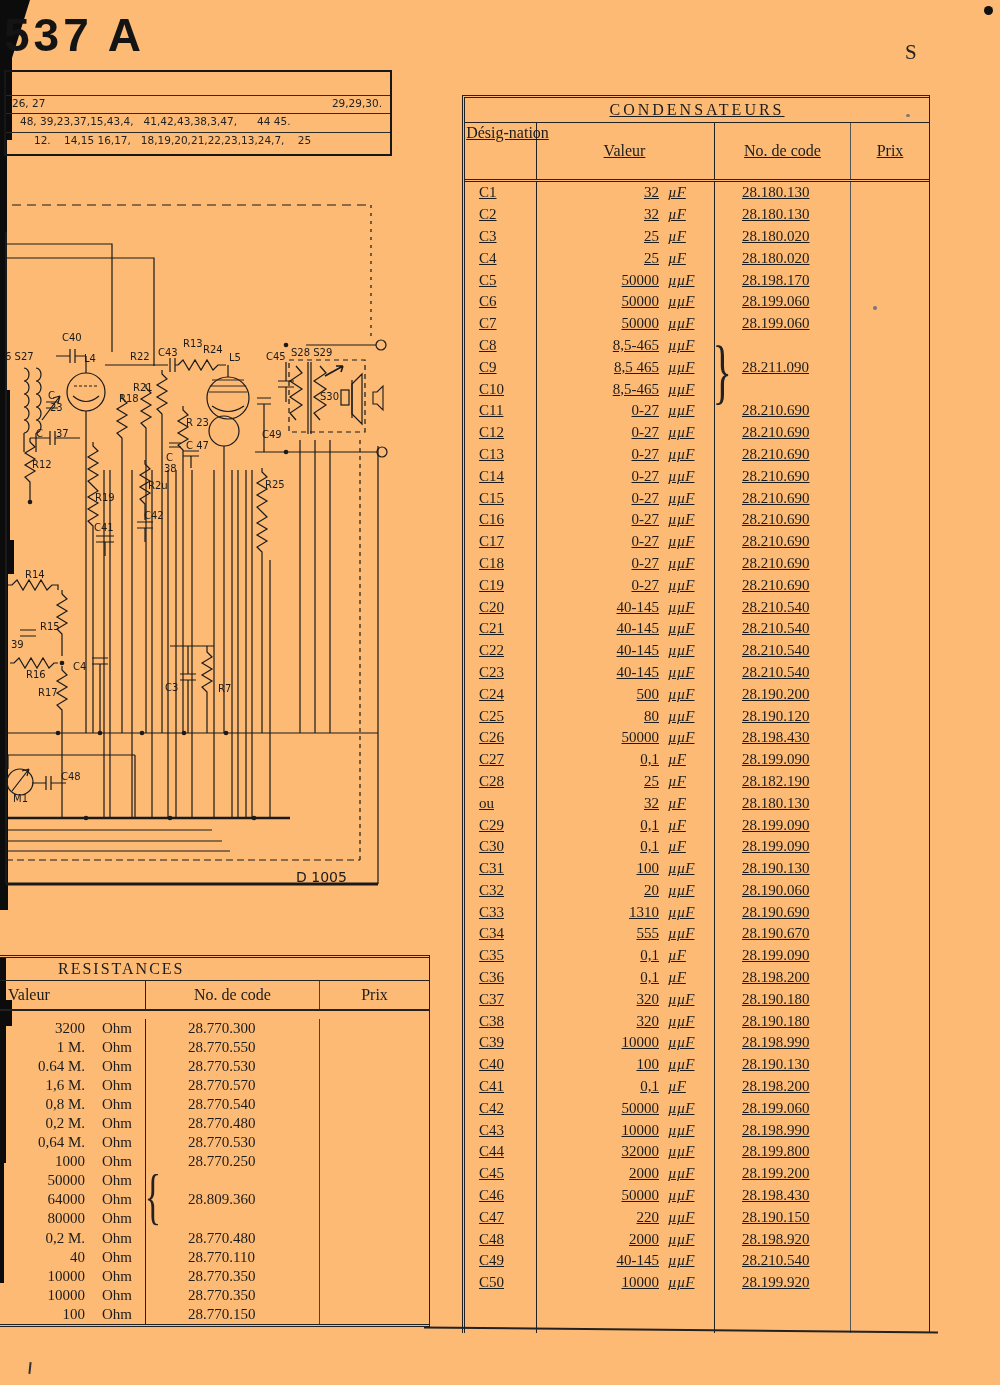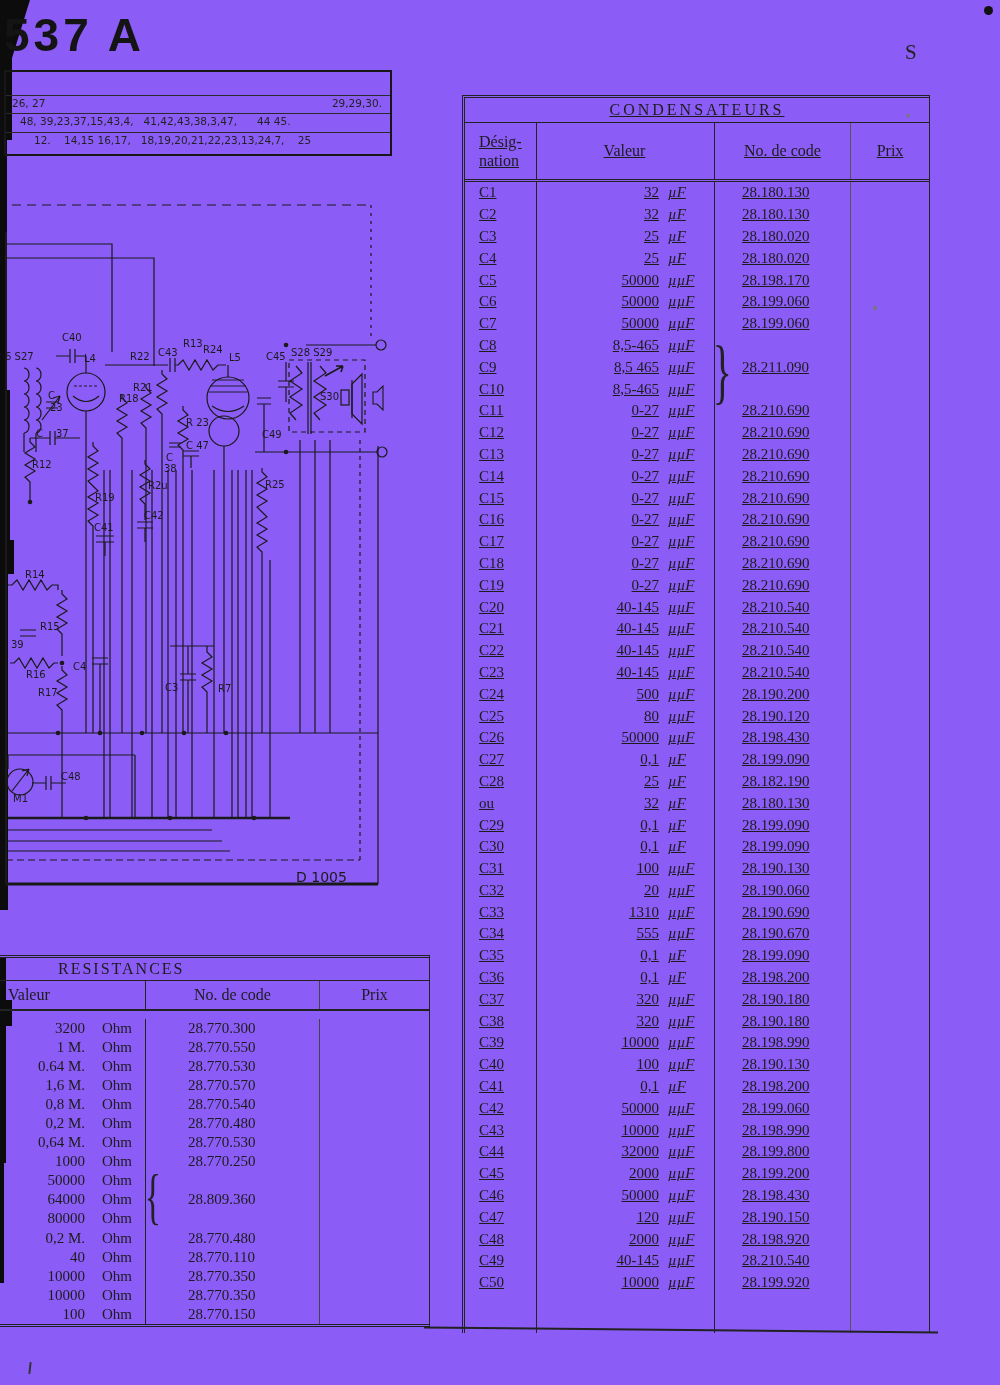--- a/index.html
+++ b/index.html
@@ -1,16 +1,16 @@
 <!DOCTYPE html>
 <html><head>
 <meta charset="utf-8">
 <style>
   html,body{margin:0;padding:0;}
-  .page{position:relative;width:1000px;height:1385px;background:#8b5cf6;overflow:hidden;
+  .page{position:relative;width:1000px;height:1385px;background:#fdba74;overflow:hidden;
         font-family:"Liberation Serif",serif;color:#1c1c1c;}
   
   .art{position:absolute;background:#0c0c0c;}
   .dot{position:absolute;background:#111;border-radius:50%;}
   
   .model{position:absolute;left:4px;top:8px;font-family:"Liberation Sans",sans-serif;
          font-weight:bold;font-size:46px;letter-spacing:4px;color:#141414;}
   .corner-letter{position:absolute;left:905px;top:40px;font-size:21px;color:#222;}
   
   .numbox{position:absolute;left:4px;top:70px;width:388px;height:86px;border:2px solid #171717;
@@ -247,21 +247,21 @@
         <text x="218" y="692">R7</text>
         <text x="13" y="802">M1</text>
         <text x="61" y="780">C48</text>
       </g>
     <text x="296" y="882" style="font-size:14px;font-family:'DejaVu Sans',sans-serif;">D 1005</text>
   </svg>
 
   <div class="cond">
     <div class="ttl cond-title">CONDENSATEURS</div>
     <div class="cond-head">
-      <div class="hcell cd" style="flex-direction:column;justify-content:center;align-items:flex-start;line-height:19px;">
+      <div class="hcell cd" style="flex-direction:row;justify-content:center;align-items:flex-start;line-height:19px;">
         <span>Désig-</span>
         <span>nation</span>
       </div>
       <div class="hcell cv" style="justify-content:center;">Valeur</div>
       <div class="hcell cc" style="justify-content:center;padding-left:0;">No. de code</div>
       <div class="hcell cp">Prix</div>
     </div>
     <div class="cond-body">
         <div class="trow">
           <span class="cd">C1</span>
@@ -682,21 +682,21 @@
           <span class="cv">
             <span class="num">50000</span>
             <span class="unit">µµF</span>
           </span>
           <span class="cc">28.198.430</span>
           <span class="cp"></span>
         </div>
         <div class="trow">
           <span class="cd">C47</span>
           <span class="cv">
-            <span class="num">120</span>
+            <span class="num">220</span>
             <span class="unit">µµF</span>
           </span>
           <span class="cc">28.190.150</span>
           <span class="cp"></span>
         </div>
         <div class="trow">
           <span class="cd">C48</span>
           <span class="cv">
             <span class="num">2000</span>
             <span class="unit">µµF</span>

